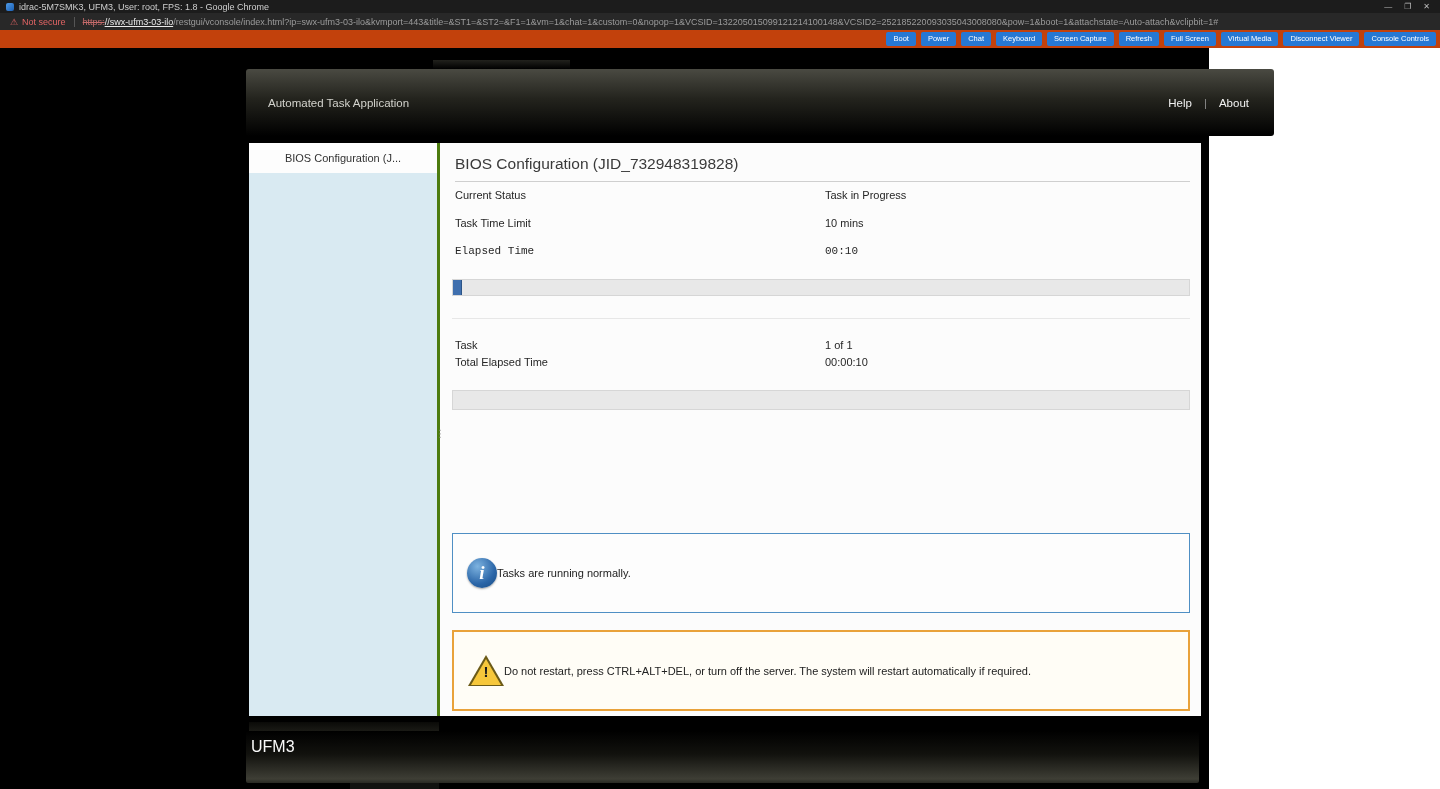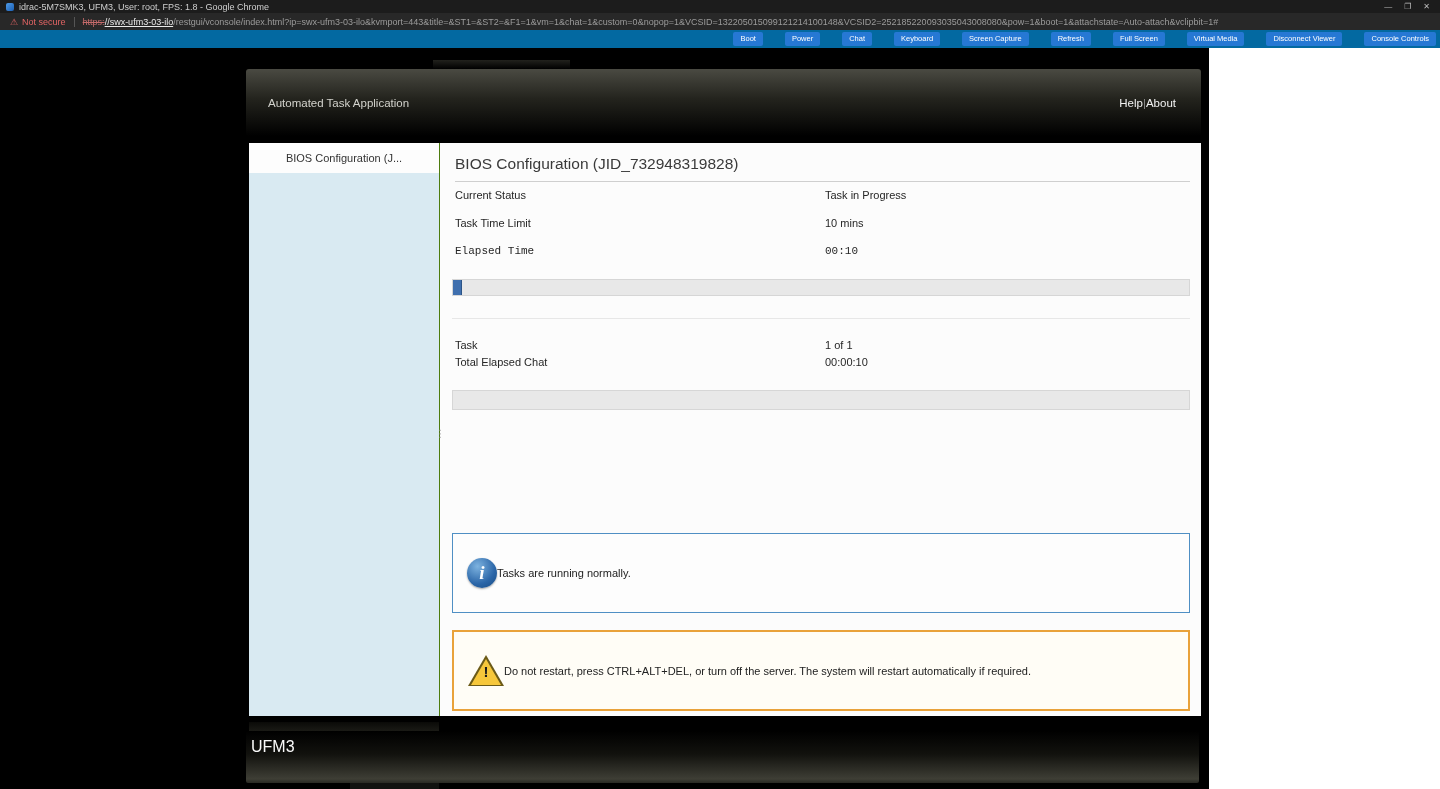--- a/index.html
+++ b/index.html
@@ -16,40 +16,40 @@
 
   .urlbar { position:absolute; left:0; top:13px; width:1440px; height:17px; background:#282828;
     display:flex; align-items:center; padding:0 10px; font-size:9px; white-space:nowrap; overflow:hidden; }
   .warn-ico { color:#e26464; font-size:9px; margin-right:4px; }
   .notsecure { color:#e26464; }
   .url-sep { width:1px; height:10px; background:#555; margin:0 8px; }
   .url-scheme { color:#c46a6a; text-decoration:line-through; }
   .url-host { color:#eaeaea; text-decoration:underline; }
   .url-path { color:#9b9b9b; }
 
-  .browser-toolbar { position:absolute; left:0; top:30px; width:1440px; height:18px; background:#0369a1;
-    display:flex; align-items:center; justify-content:flex-end; gap:22px; padding-right:4px; }
+  .browser-toolbar { position:absolute; left:0; top:30px; width:1440px; height:18px; background:#c2410c;
+    display:flex; align-items:center; justify-content:flex-end; gap:5px; padding-right:4px; }
   .tb-btn { background:#2678d4; color:#fff; font-size:7.5px; font-family:"Liberation Sans",sans-serif;
     border:none; border-radius:2px; padding:3px 7px; line-height:1; cursor:pointer; white-space:nowrap; }
 
   
   .canvas { position:absolute; left:0; top:48px; width:1209px; height:741px; background:#000; }
 
-  .app-header { position:absolute; left:246px; top:69px; width:955px; height:67px; border-radius:3px;
+  .app-header { position:absolute; left:246px; top:69px; width:1028px; height:67px; border-radius:3px;
     background:linear-gradient(180deg,#4a4a42 0%,#23231d 45%,#000 100%);
     display:flex; align-items:center; justify-content:space-between; padding:0 25px 0 22px; }
   .app-header-tab { position:absolute; left:433px; top:60px; width:137px; height:9px;
     background:linear-gradient(180deg,#22221d,#000); }
   .app-title { color:#d2d2cc; font-size:11.5px; }
-  .header-links { display:flex; align-items:center; gap:0; color:#f2f2f2; font-size:11.5px; }
+  .header-links { display:flex; align-items:center; gap:12px; color:#f2f2f2; font-size:11.5px; }
   .header-links .sep { color:#8a8a8a; }
   .hlink { cursor:pointer; }
 
   .content { position:absolute; left:249px; top:143px; width:952px; height:573px; background:#fcfcfc; }
-  .sidebar { position:absolute; left:0; top:0; width:191px; height:573px; background:#d9eaf2; border-right:1px solid #4d7c0f; }
+  .sidebar { position:absolute; left:0; top:0; width:191px; height:573px; background:#d9eaf2; border-right:3px solid #4d7c0f; }
   .side-item { height:30px; background:#fdfdfd; display:flex; align-items:center; justify-content:center;
     font-size:11px; color:#333; cursor:pointer; }
   .splitter { position:absolute; left:187px; top:282px; width:8px; height:16px; color:#8a8a8a; font-size:10px;
     display:flex; align-items:center; justify-content:center; cursor:col-resize; }
 
   .main { position:absolute; left:192px; top:0; width:760px; height:411px; }
   .page-title { position:absolute; left:14px; top:12px; font-size:15.5px; color:#3a3a3a; }
   .title-rule { position:absolute; left:14px; top:38px; width:735px; border-top:1px solid #cfcfcf; }
 
   .frow { position:absolute; left:14px; width:735px; font-size:11px; color:#262626; }
@@ -165,21 +165,21 @@
         <div class="pbar-fill" style="width: 1.2%;"></div>
       </div>
 
       <div class="mid-rule"></div>
 
       <div class="frow" style="top:196px;">
         <span>Task</span>
         <span class="fval">1 of 1</span>
       </div>
       <div class="frow" style="top:213px;">
-        <span>Total Elapsed Chat</span>
+        <span>Total Elapsed Time</span>
         <span class="fval">00:00:10</span>
       </div>
 
       <div class="pbar" style="top:247px; height:20px;">
         <div class="pbar-fill" style="width: 0%; border-right: none;"></div>
       </div>
 
       <div class="msg-box info-box">
         <div class="info-ico">i</div>
         <div class="msg-text">Tasks are running normally.</div>

